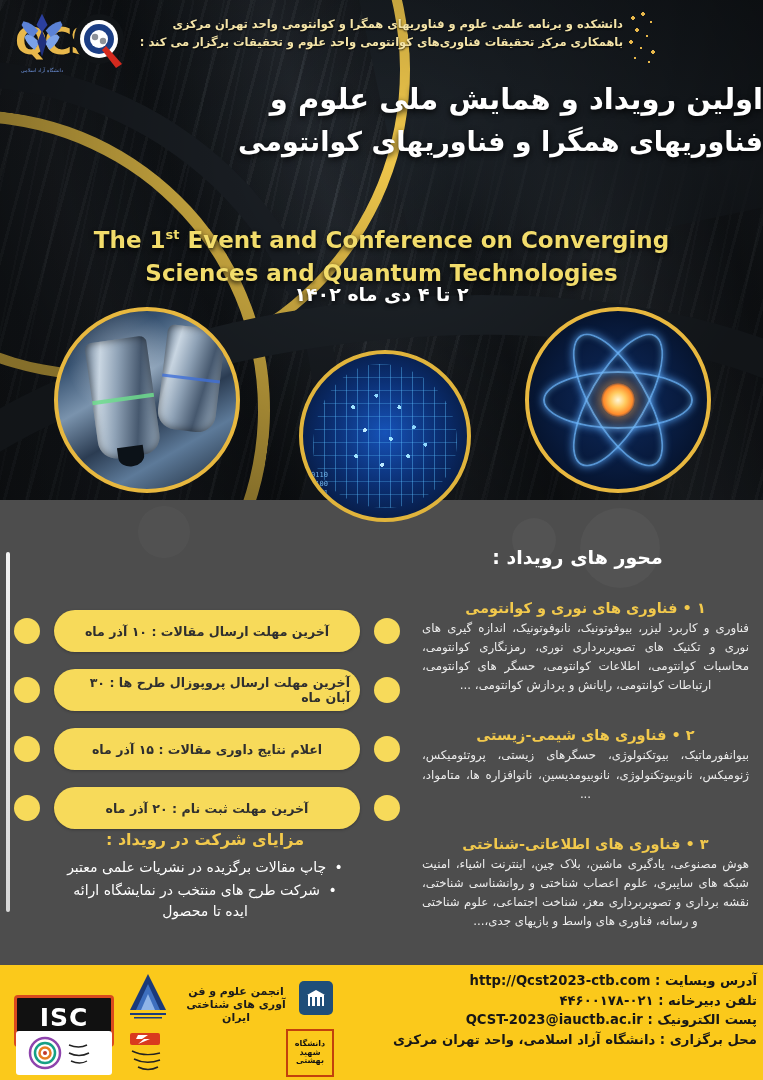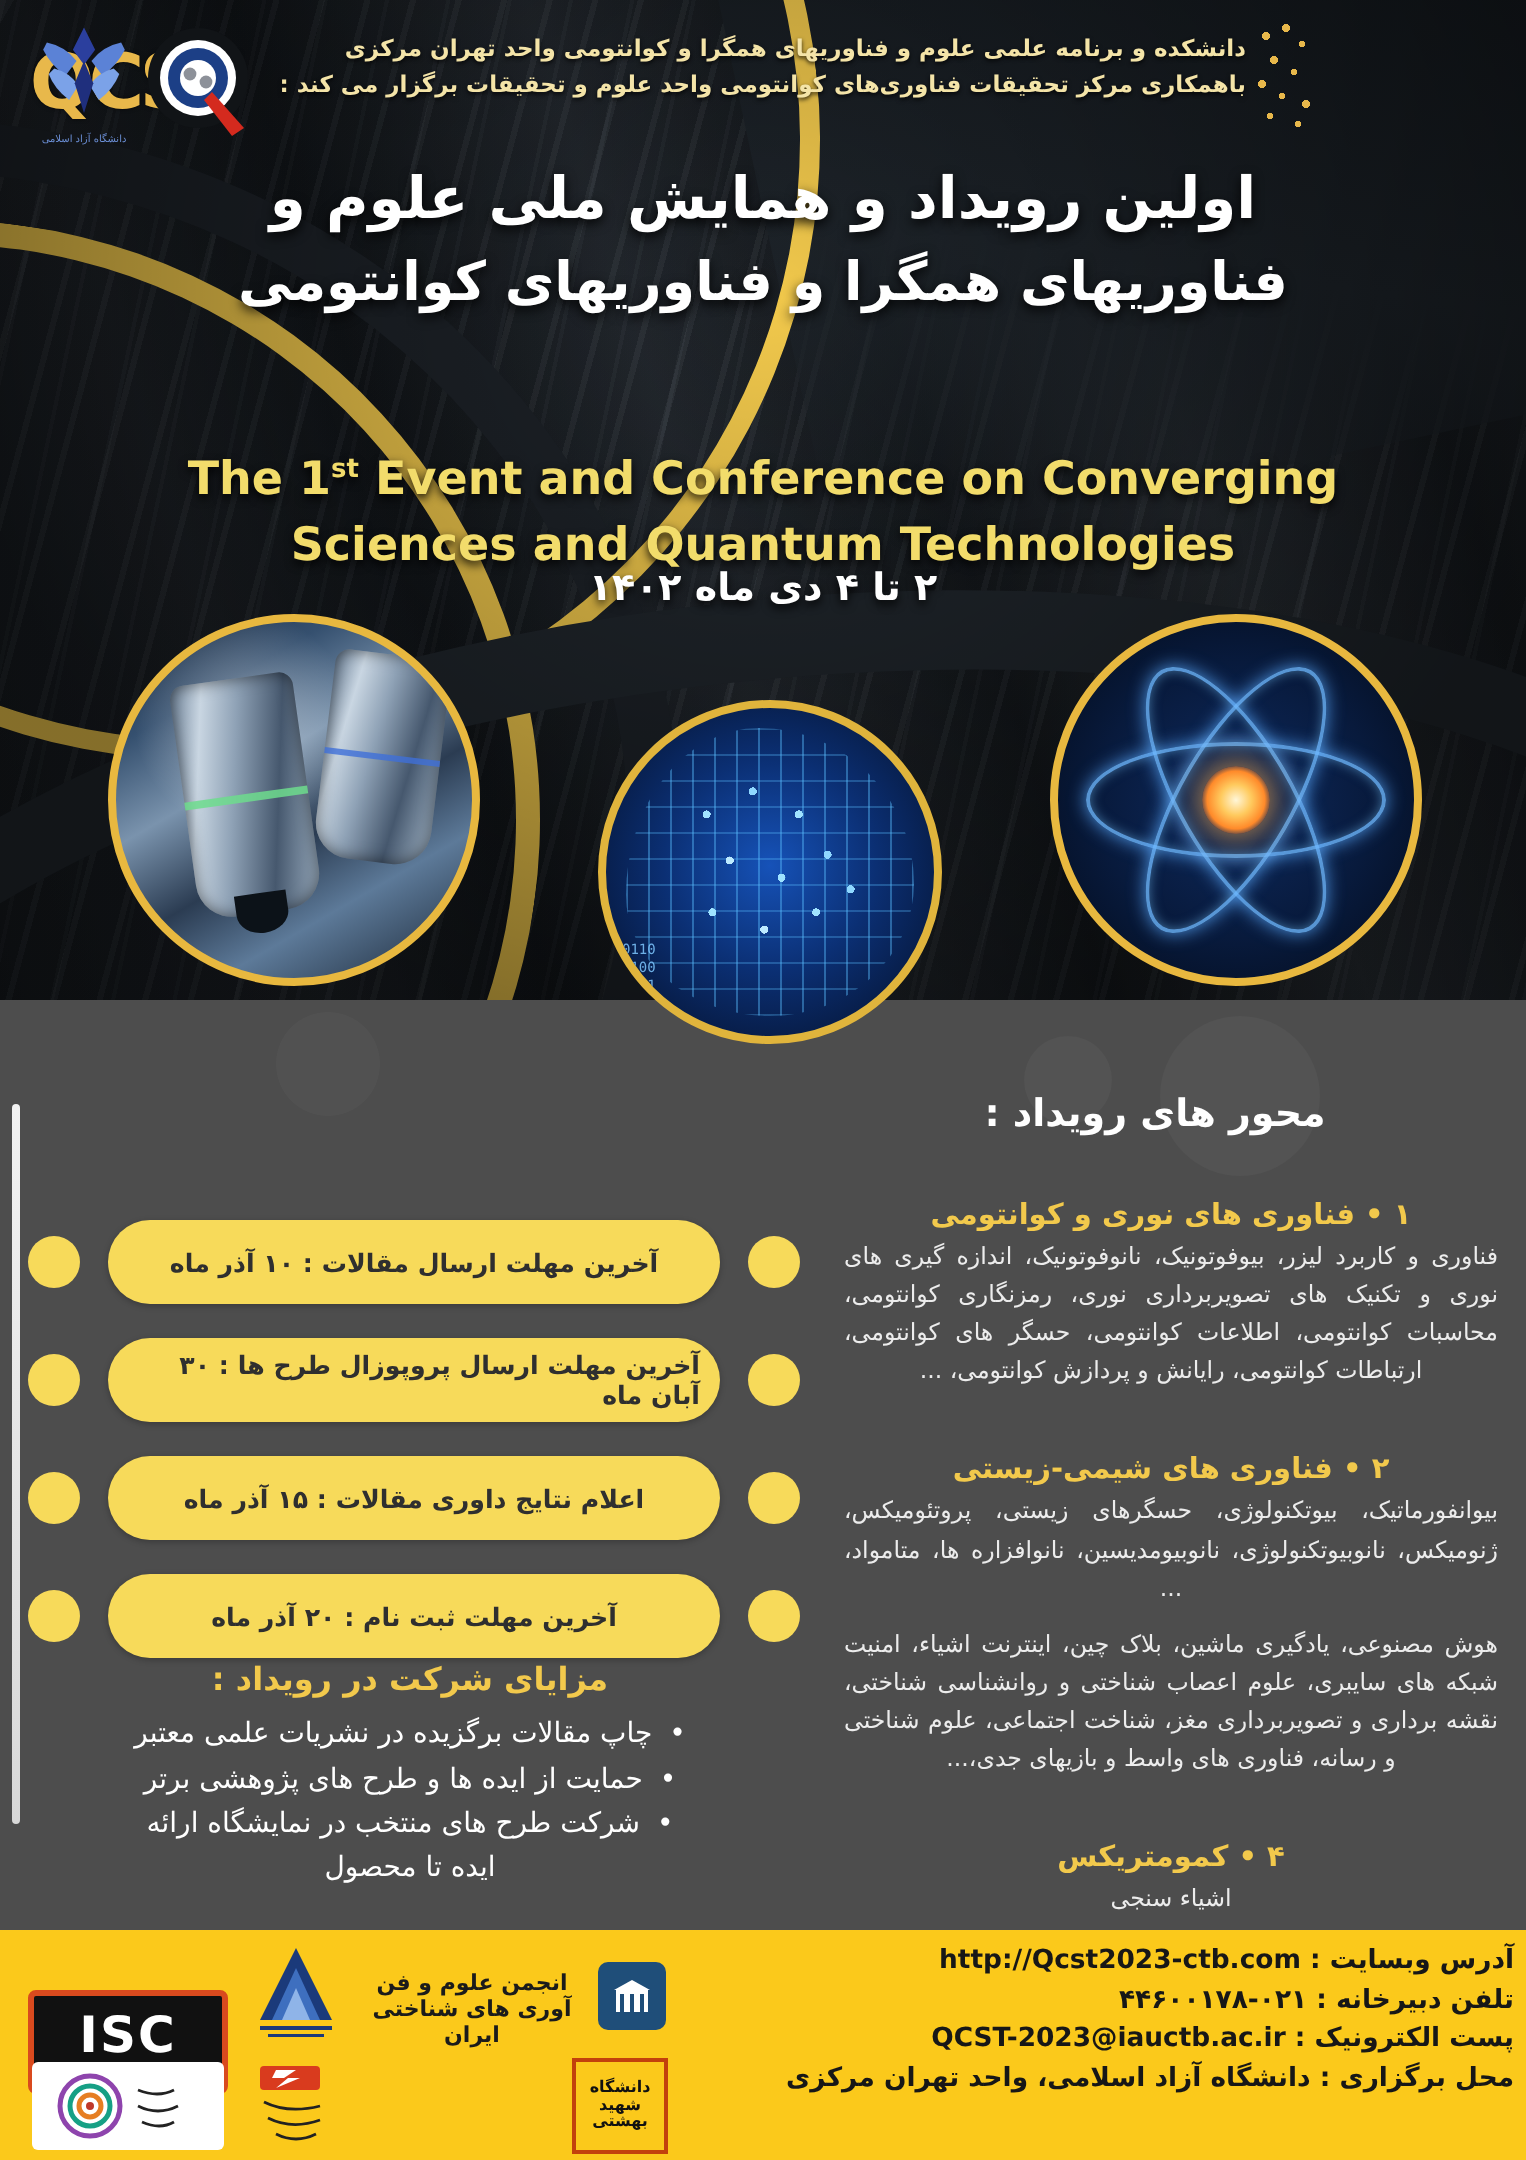--- a/index.html
+++ b/index.html
@@ -100,21 +100,21 @@
   .logo-azad{
     position:absolute; left:14px; top:8px; width:56px; height:74px;
     display:flex; flex-direction:column; align-items:center;
   }
   .azad-caption{
     font-size:5px; color:#6b8fd6; margin-top:1px; letter-spacing:.3px;
   }
 
   
   .title-fa{
-    position:absolute; left:0; top:78px; width:763px; text-align:center; z-index:25;
+    position:absolute; left:0; top:78px; width:763px; z-index:25;
     color:#ffffff; font-size:29px; font-weight:bold; line-height:1.5;
     text-shadow:0 2px 6px rgba(0,0,0,.9);
   }
   .title-fa .l2{ font-size:27px; }
   .title-en{
     position:absolute; left:0; top:184px; width:763px; text-align:center; z-index:25;
     direction:ltr; color:#F2DC6B; font-weight:bold; line-height:1.45;
     text-shadow:0 2px 5px rgba(0,0,0,.9);
     margin-top:40px;
   }
@@ -405,20 +405,21 @@
         <div class="topic-title"><span>۱</span> <span>• فناوری های نوری و کوانتومی</span></div>
         <div class="topic-body">فناوری و کاربرد لیزر، بیوفوتونیک، نانوفوتونیک، اندازه گیری های نوری و تکنیک های تصویربرداری نوری، رمزنگاری کوانتومی، محاسبات کوانتومی، اطلاعات کوانتومی، حسگر های کوانتومی، ارتباطات کوانتومی، رایانش و پردازش کوانتومی، ...</div>
       </div>
 
       <div class="topic">
         <div class="topic-title"><span>۲</span> <span>• فناوری های شیمی-زیستی</span></div>
         <div class="topic-body">بیوانفورماتیک، بیوتکنولوژی، حسگرهای زیستی، پروتئومیکس، ژنومیکس، نانوبیوتکنولوژی، نانوبیومدیسین، نانوافزاره ها، متامواد، ...</div>
       </div>
 
       <div class="topic">
+        <div class="topic-title"><span>۳</span> <span>• فناوری های اطلاعاتی-شناختی</span></div>
         <div class="topic-body">هوش مصنوعی، یادگیری ماشین، بلاک چین، اینترنت اشیاء، امنیت شبکه های سایبری، علوم اعصاب شناختی و روانشناسی شناختی، نقشه برداری و تصویربرداری مغز، شناخت اجتماعی، علوم شناختی و رسانه، فناوری های واسط و بازیهای جدی،...</div>
       </div>
 
       <div class="topic">
         <div class="topic-title"><span>۴</span> <span>• کمومتریکس</span></div>
         <div class="topic-body center">اشیاء سنجی</div>
       </div>
     </div>
 
     <div class="divider"></div>
@@ -443,21 +444,20 @@
         <span class="dl-dot l"></span>
         <div class="dl-pill">آخرین مهلت ثبت نام : ۲۰ آذر ماه</div>
         <span class="dl-dot r"></span>
       </div>
     </div>
 
     <div class="benefits">
       <div class="ben-head">مزایای شرکت در رویداد :</div>
       <ul class="ben-list">
         <li><span class="bullet">•</span> <span>چاپ مقالات برگزیده در نشریات علمی معتبر</span></li>
-        <li><span class="bullet">•</span> <span>حمایت از ایده ها و طرح های پژوهشی برتر</span></li>
         <li><span class="bullet">•</span> <span>شرکت طرح های منتخب در نمایشگاه ارائه</span></li>
       </ul>
       <div class="ben-tail">ایده تا محصول</div>
     </div>
   </div>
 
   <div class="footer">
     <div class="contact">
       <div>آدرس وبسایت : http://Qcst2023-ctb.com</div>
       <div>تلفن دبیرخانه : ۰۲۱-۴۴۶۰۰۱۷۸</div>

